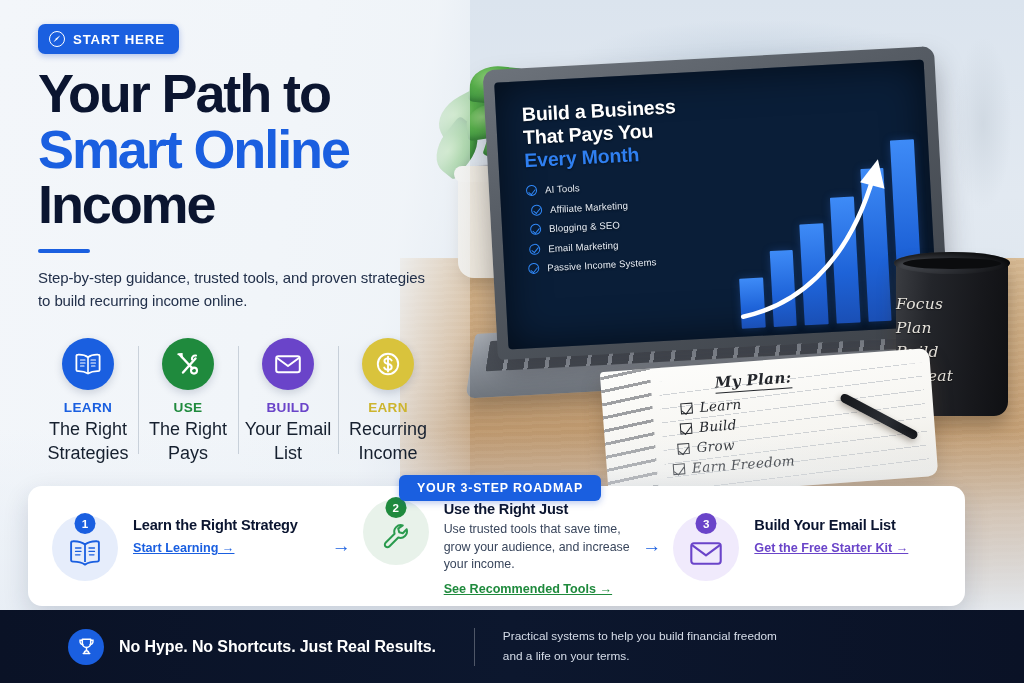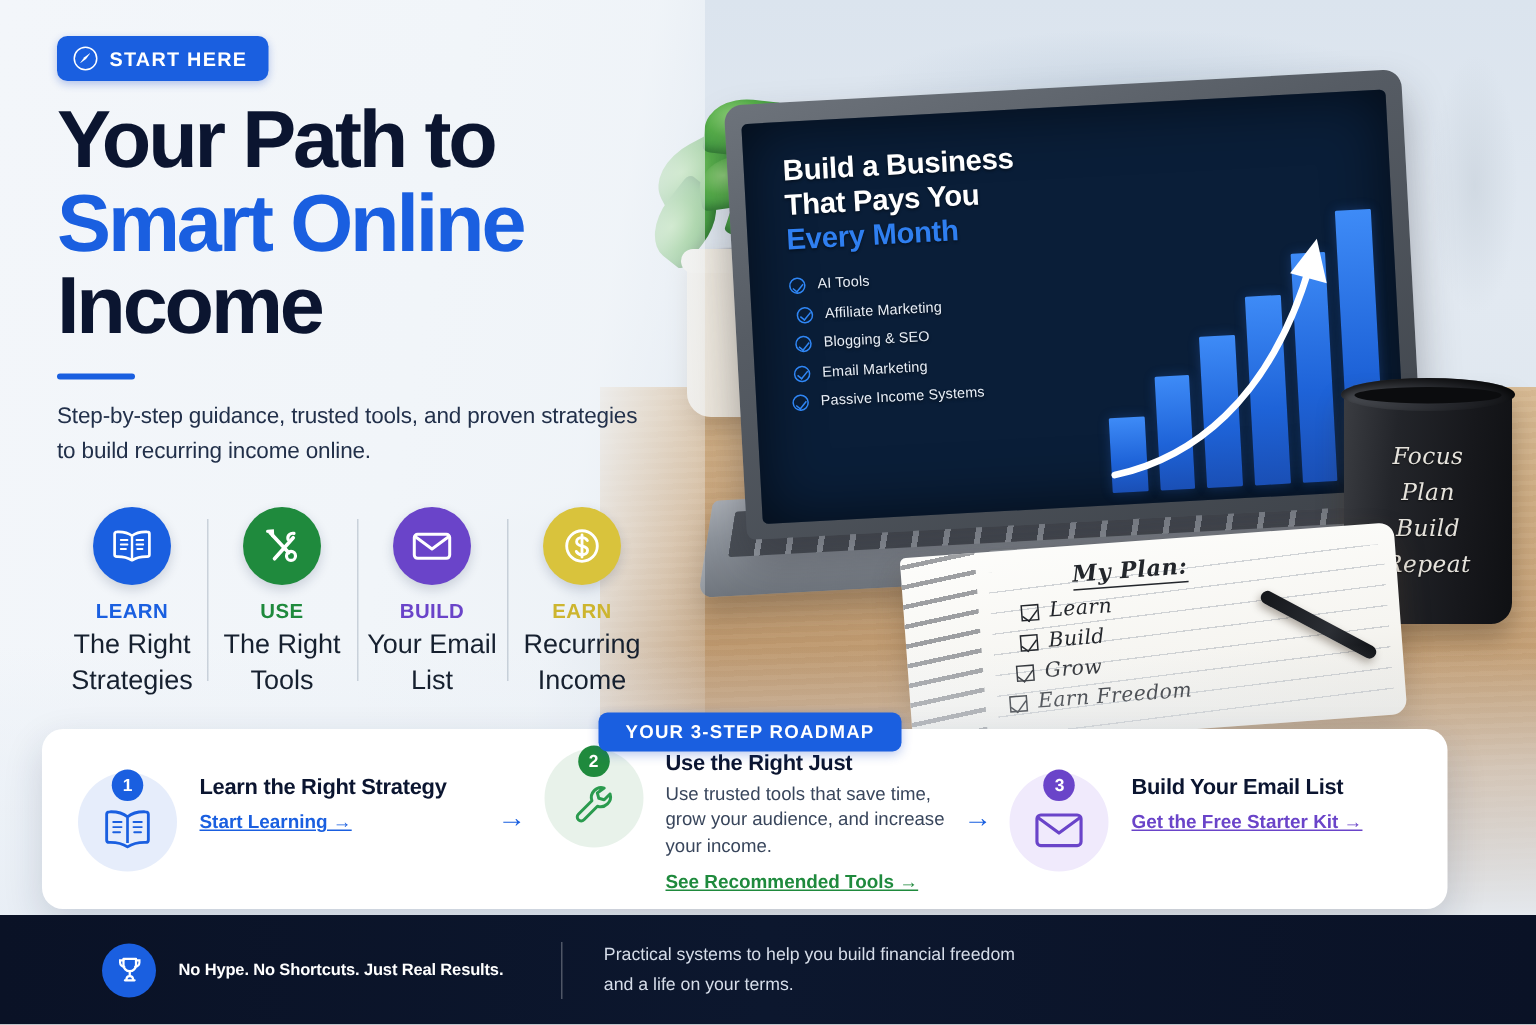--- a/index.html
+++ b/index.html
@@ -155,21 +155,21 @@
     border-radius: 50%;
     background: linear-gradient(95deg, #4a4d53, #2a2c31 55%, #131417);
     box-shadow: inset 0 3px 6px rgba(0,0,0,.7);
   }
   .mug-rim:after{
     content:""; position:absolute; left:9px; right:9px; top:6px; height:11px;
     border-radius:50%; background:#0b0c0e;
   }
   .mug-text {
     position: absolute; left: 0; right: 0; top: 34px;
-    text-align:center; color:#e6e3dc;
+    color:#e6e3dc;
     font-family: "DejaVu Serif", serif; font-style: italic;
     font-size: 15.5px; line-height: 1.55; letter-spacing: .3px;
     text-shadow: 0 1px 1px rgba(0,0,0,.6);
   }
 
   
   .notebook {
     position: absolute; left: 604px; top: 360px; width: 330px; height: 128px;
     transform: rotate(-4.2deg);
     background: linear-gradient(175deg, #fdfdfb 0%, #f6f5f1 60%, #e9e7e1 100%);
@@ -309,21 +309,21 @@
   footer {
     position: absolute; left: 0; right: 0; bottom: 0; height: 73px;
     background: linear-gradient(90deg, #0a1226 0%, #0c172e 50%, #0a1226 100%);
     display: flex; align-items: center; padding: 0 26px;
   }
   .trophy-c {
     width: 36px; height: 36px; border-radius: 50%; background: #1a5fe0;
     display:flex; align-items:center; justify-content:center; margin-left: 42px;
     flex: 0 0 36px;
   }
-  .f-tagline { color:#fff; font-size: 11px; font-weight: 700; margin-left: 15px; letter-spacing: -.1px; }
+  .f-tagline { color:#fff; font-size: 16px; font-weight: 700; margin-left: 15px; letter-spacing: -.1px; }
   .f-div { width: 1px; height: 38px; background: rgba(255,255,255,.28); margin: 0 28px 0 38px; }
   .f-sub { color: #d6dde9; font-size: 11.8px; line-height: 1.62; }
   .f-script {
     margin-left: auto; margin-right: 22px; text-align: left;
     color: #fff; font-family: "DejaVu Serif", serif; font-style: italic;
     font-size: 17px; line-height: 1.2; position: relative;
   }
   .f-script .l2 { padding-left: 18px; display: block; }
   .f-underline {
     position:absolute; left: 10px; right: -4px; bottom: -7px; height: 3px;
@@ -489,21 +489,21 @@
           <svg width="26" height="26" viewBox="0 0 26 26">
             <path d="M5 4l12.5 13.5M8 21.5L20.5 7.5" stroke="#fff" stroke-width="2.4" stroke-linecap="round"></path>
             <path d="M3.4 3.2l3.2-.2.2 3.2" stroke="#fff" stroke-width="2.1" fill="none" stroke-linecap="round"></path>
             <circle cx="19" cy="19.6" r="3" fill="none" stroke="#fff" stroke-width="2.1"></circle>
             <path d="M21 4.6a3.3 3.3 0 00-4 4" stroke="#fff" stroke-width="2.1" fill="none" stroke-linecap="round"></path>
           </svg>
         </div>
         <div class="p-key" style="color:#1f8a3d;">USE</div>
         <div class="p-sub">
           <span>The Right</span><br>
-          <span>Tools</span>
+          <span>Pays</span>
         </div>
       </div>
 
       <div class="pillar">
         <div class="p-circle" style="background:#6a44c9;">
           <svg width="28" height="22" viewBox="0 0 28 22">
             <rect x="2.2" y="3.2" width="23.6" height="16" rx="2.2" fill="none" stroke="#fff" stroke-width="2"></rect>
             <path d="M3.4 5.2L14 13 24.6 5.2" fill="none" stroke="#fff" stroke-width="2" stroke-linecap="round" stroke-linejoin="round"></path>
           </svg>
         </div>

